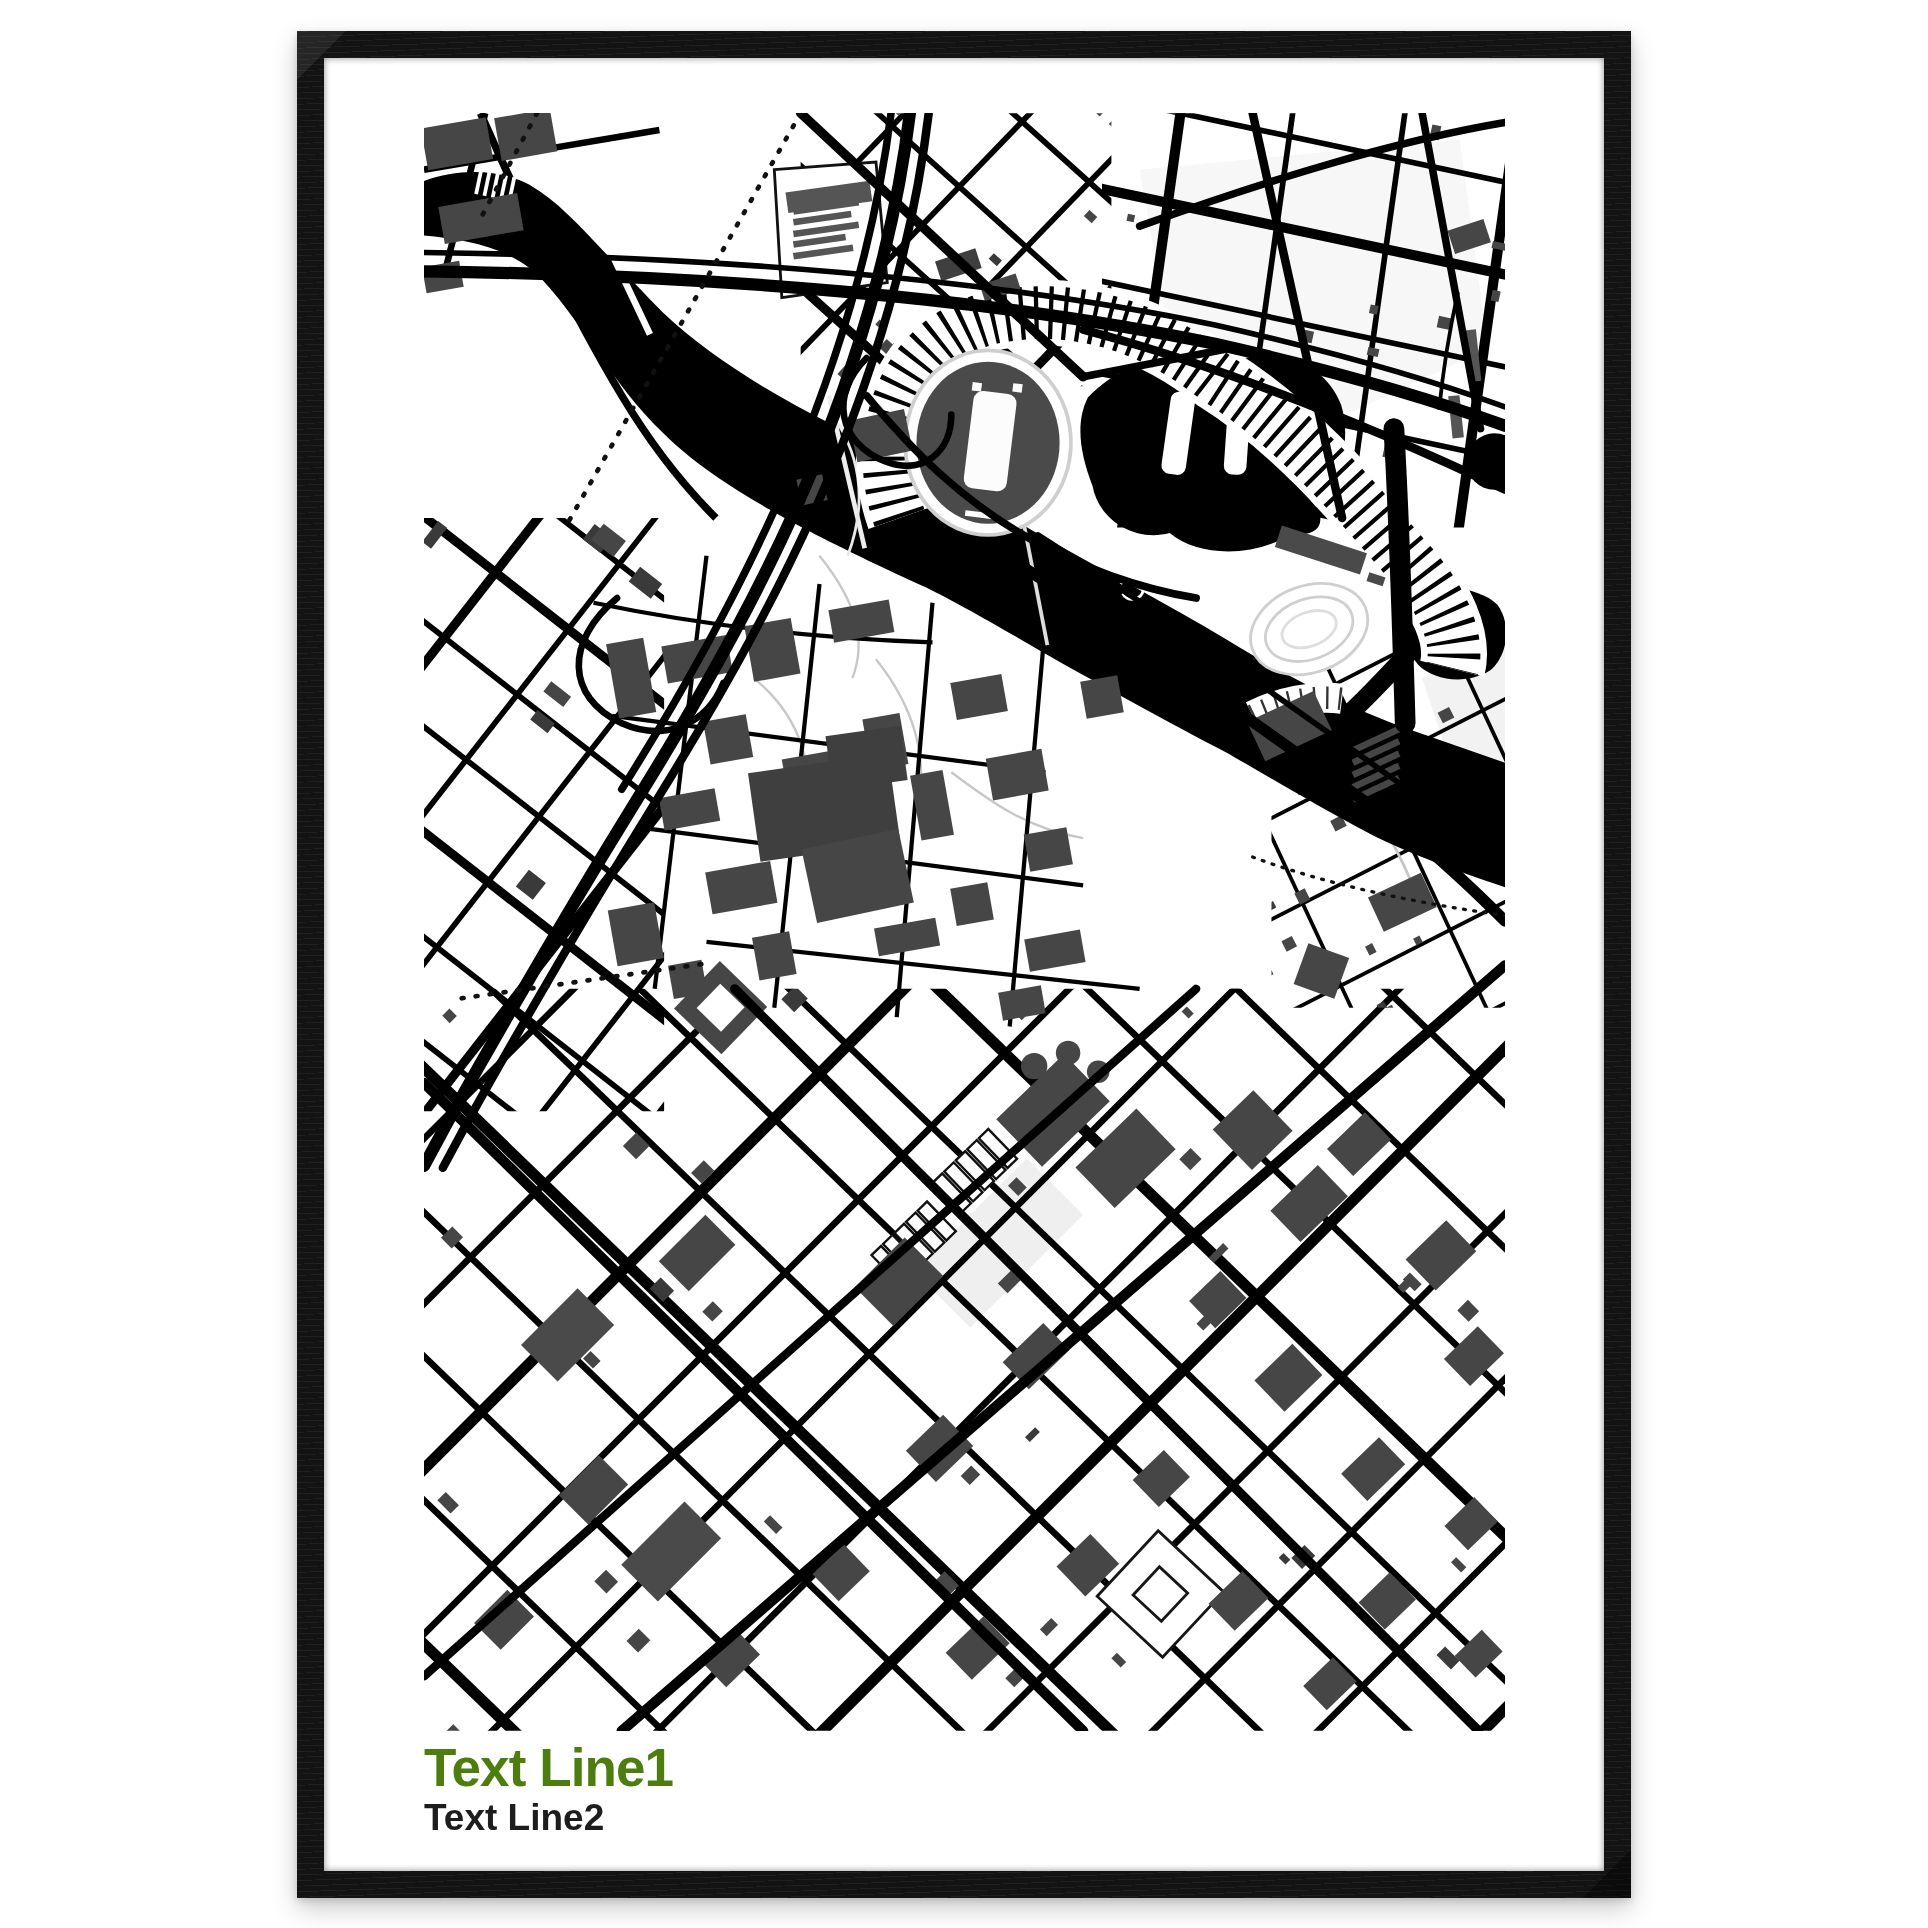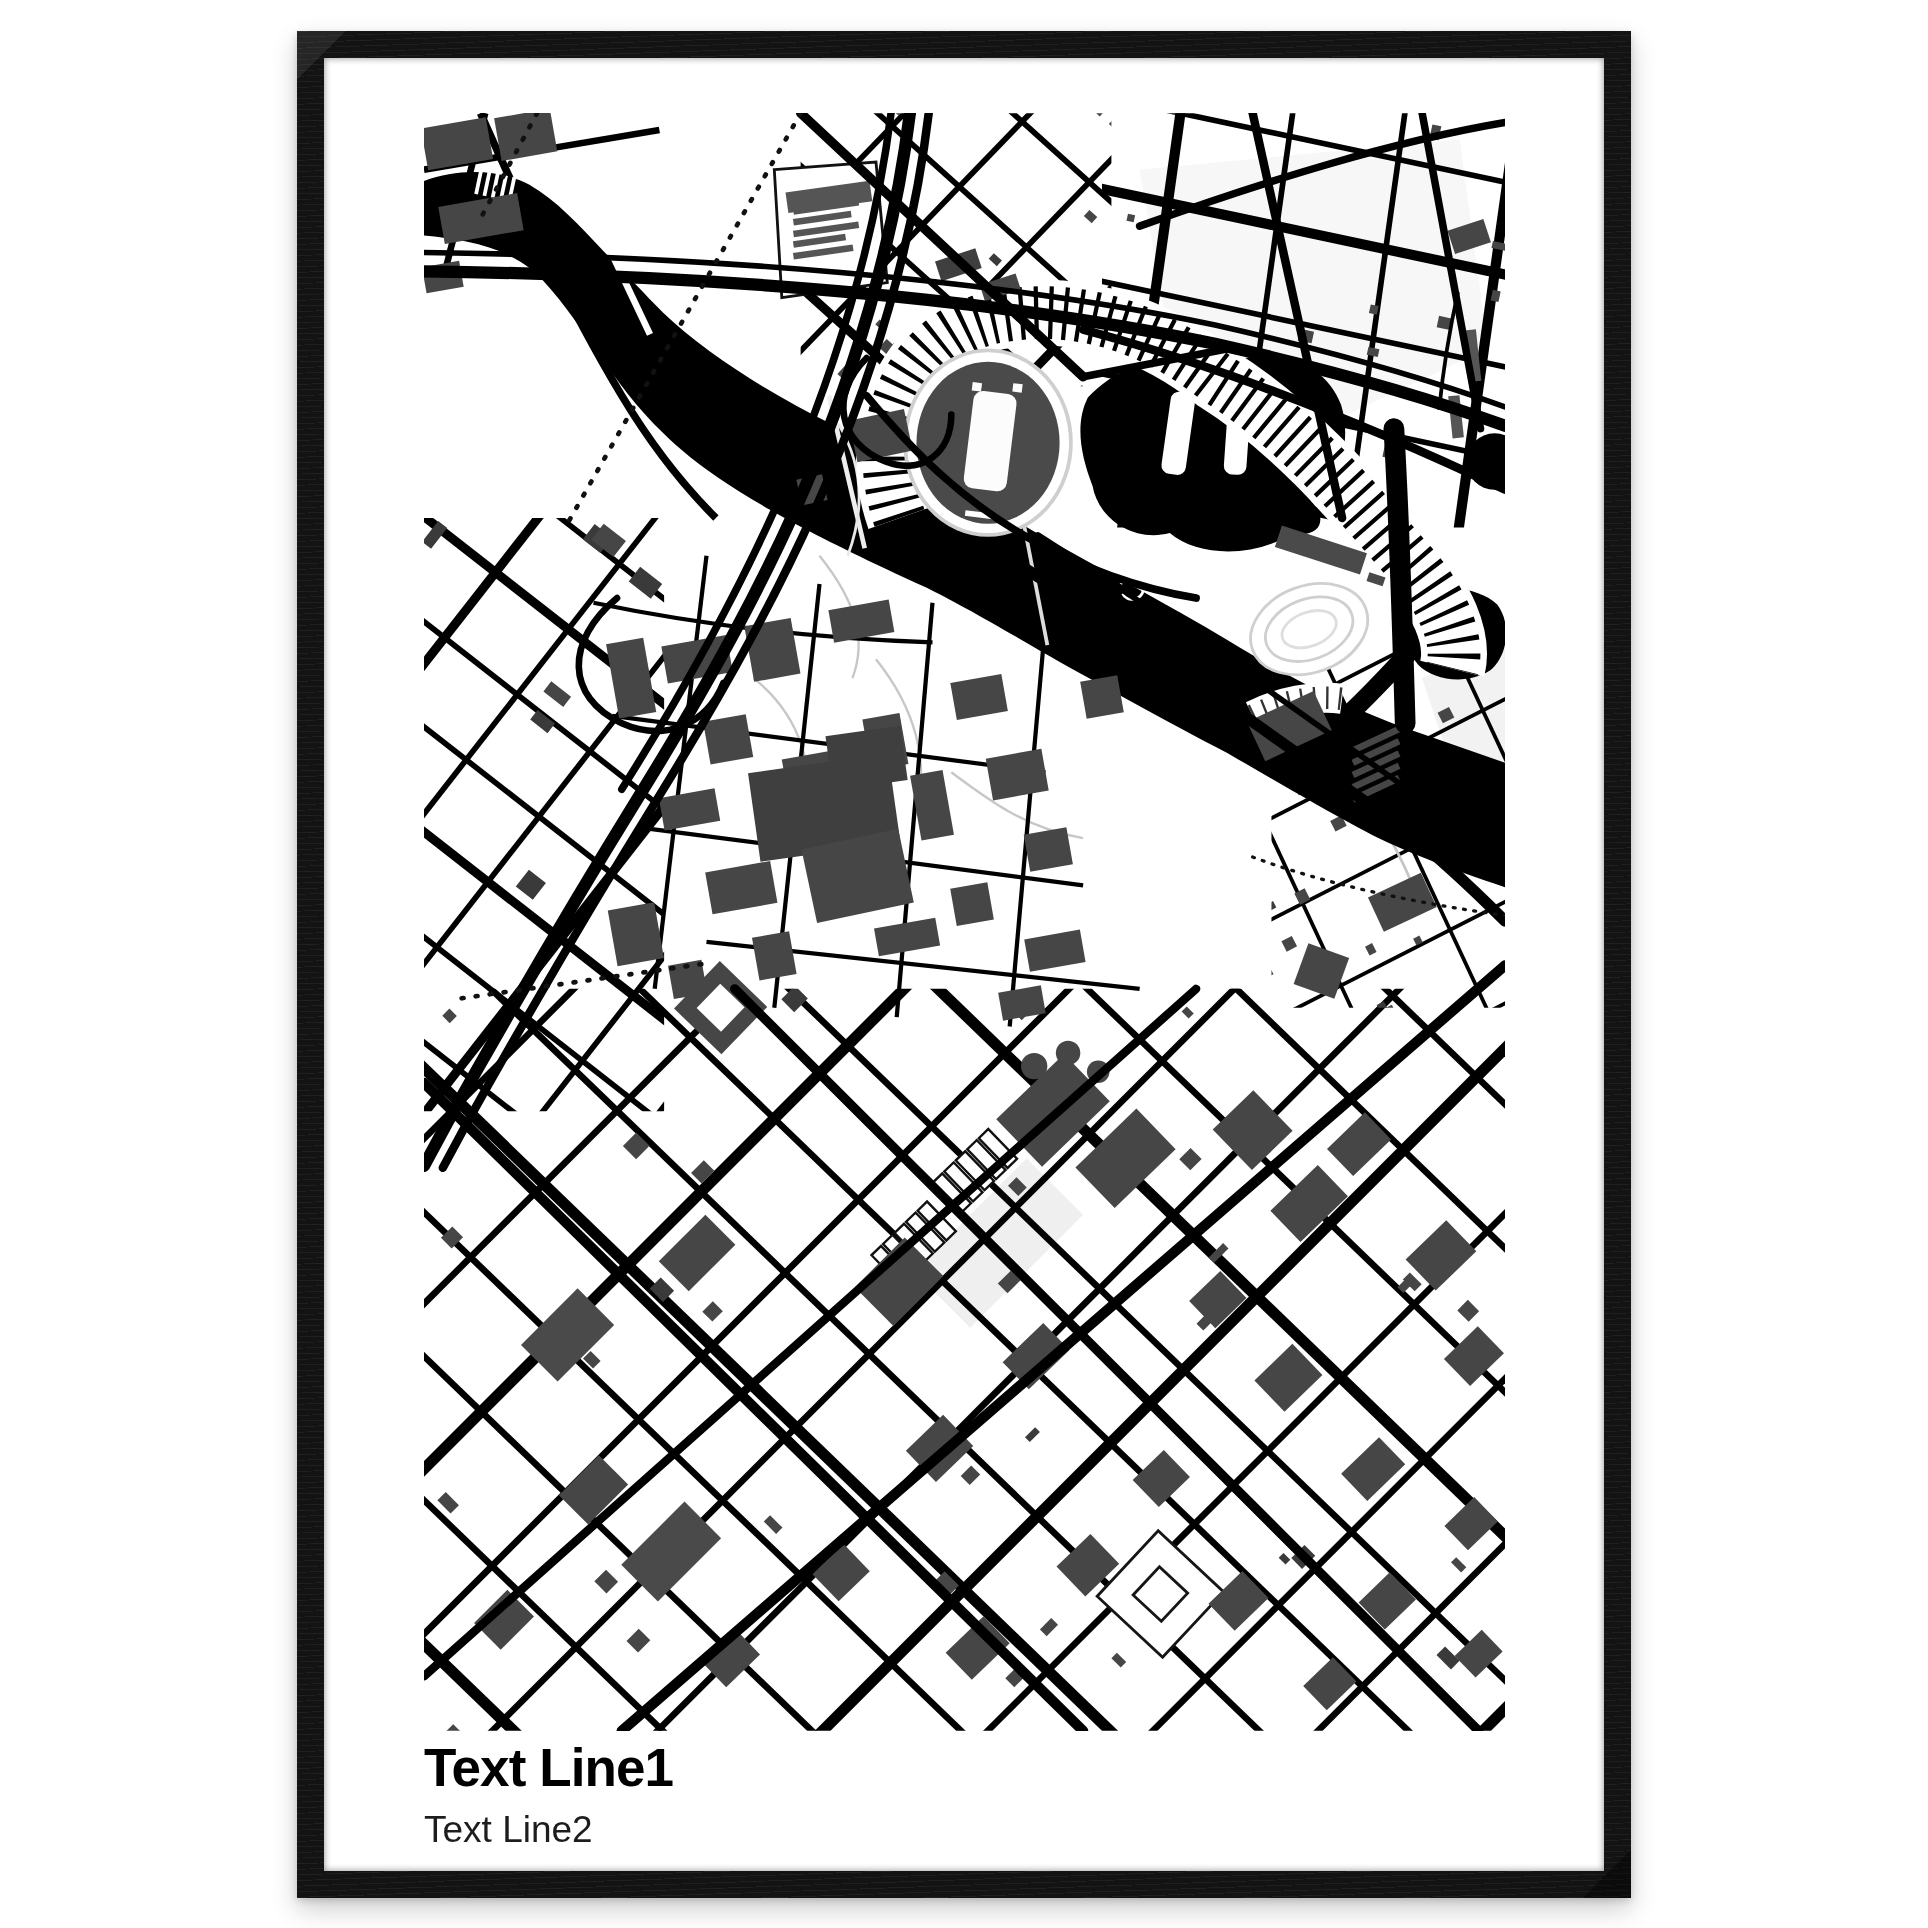--- a/index.html
+++ b/index.html
@@ -9,22 +9,22 @@
          background:#131313;
          background-image:repeating-linear-gradient(178deg, rgba(255,255,255,0.055) 0 0.9px, rgba(0,0,0,0) 0.9px 5.6px);
          box-shadow:0 11.3px 24.5px rgba(0,0,0,0.20), 0 2.8px 7.5px rgba(0,0,0,0.16);}
   .frame::before{content:"";position:absolute;left:0;top:0;width:100%;height:100%;
          background:linear-gradient(135deg, rgba(255,255,255,0.08) 0 1.5%, rgba(0,0,0,0) 1.5% 98.5%, rgba(0,0,0,0.4) 98.5%);}
   .matte{position:absolute;left:27px;top:27px;right:27px;bottom:27px;background:#ffffff;
          box-shadow:inset 0 0 7.5px rgba(0,0,0,0.45);}
   .map-wrap{position:absolute;left:424px;top:113px;width:1081px;height:1618px;}
   .map-wrap svg{display:block;}
   .caption{position:absolute;left:424px;top:1741px;width:1036px;}
-  .caption .l1{font-weight:700;font-size:53px;line-height:1.02;letter-spacing:-0.9px;color:#000000;}
-  .caption .l2{font-weight:400;font-size:37px;line-height:1.1;color:#1d1d1d;margin-top:15px;}
+  .caption .l1{font-weight:700;font-size:53px;line-height:1.02;letter-spacing:-0.9px;color:#4d7c0f;}
+  .caption .l2{font-weight:700;font-size:37px;line-height:1.1;color:#1d1d1d;margin-top:3px;}
 </style>
 </head>
 <body>
 
 <div class="scene">
   <div class="frame">
     <div class="matte"></div>
   </div>
 
   <div class="map-wrap">

